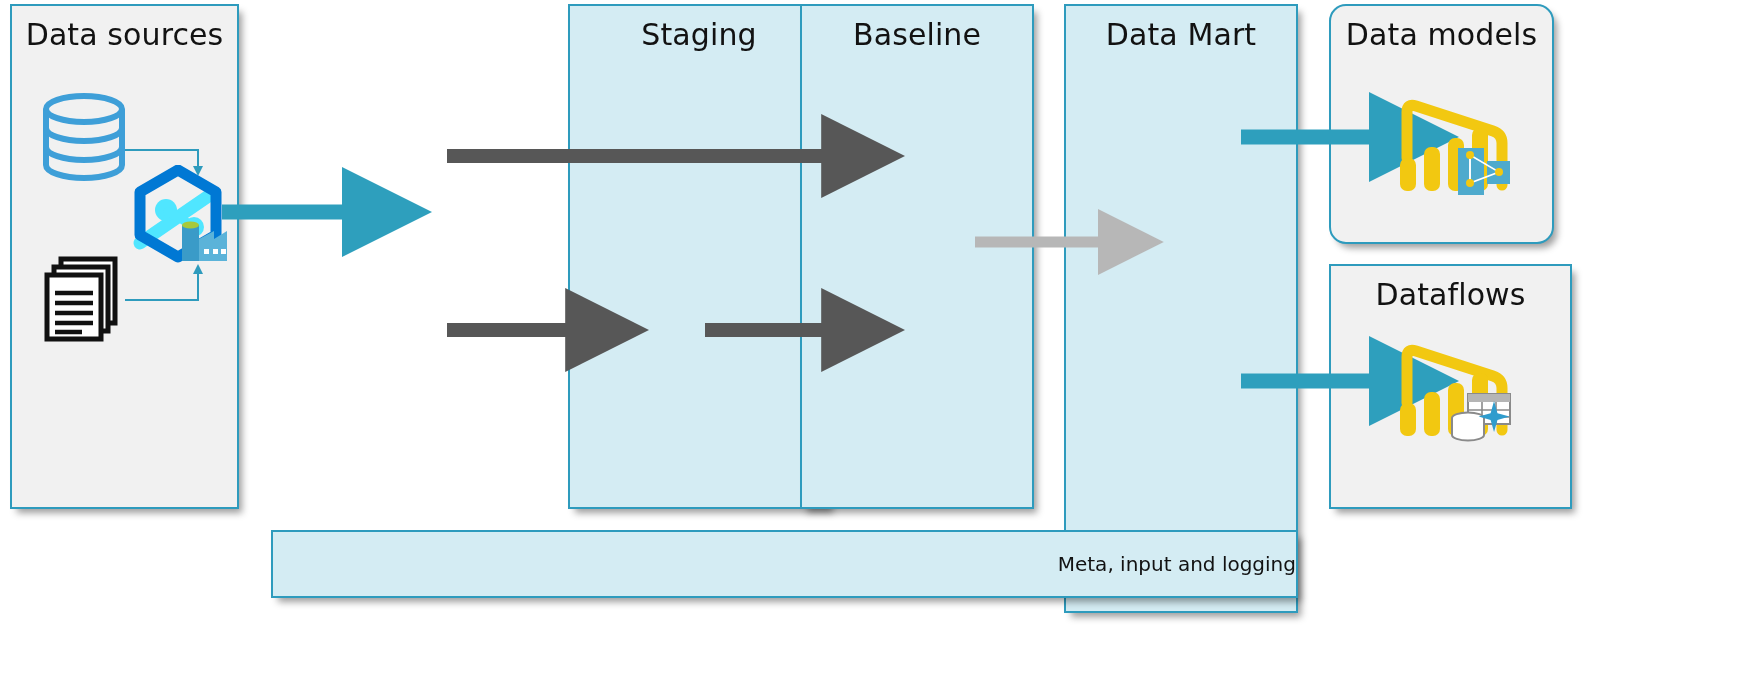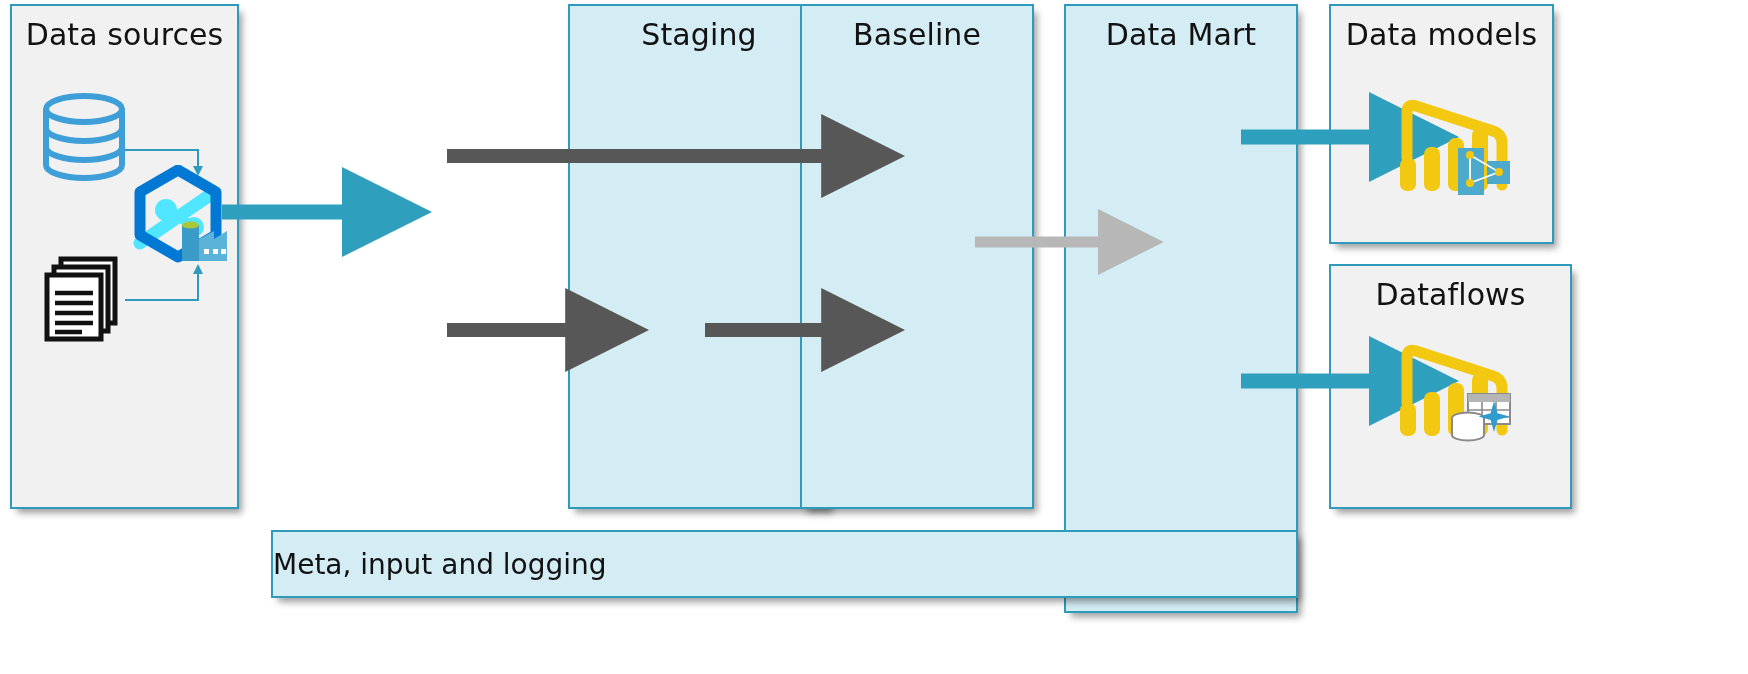--- a/index.html
+++ b/index.html
@@ -28,22 +28,22 @@
     font-size:30px;
     color:#121212;
     letter-spacing:.1px;
     line-height:1.1;
     white-space:nowrap;
   }
   .bar-title{
     position:absolute;
     left:0;right:0;top:50%;
     transform:translateY(-50%);
-    text-align:left;
-    font-size:28px;
+    text-align:right;
+    font-size:20px;
     color:#121212;
     white-space:nowrap;
   }
 
   .svg-layer{position:absolute;left:0;top:0;width:1748px;height:674px;pointer-events:none;}
   .icon-holder{position:absolute;}
 </style>
 </head>
 <body>
 
@@ -59,21 +59,21 @@
   </div>
 
   <div class="panel blue" style="left:800px;top:4px;width:234px;height:505px;">
     <div class="panel-title">Baseline</div>
   </div>
 
   <div class="panel blue" style="left:1064px;top:4px;width:234px;height:609px;">
     <div class="panel-title">Data Mart</div>
   </div>
 
-  <div class="panel grey" style="left:1329px;top:4px;width:225px;height:240px;">
+  <div class="panel grey" style="left:1329px;top:4px;width:225px;height:240px;border-radius:17px;">
     <div class="panel-title">Data models</div>
   </div>
 
   <div class="panel grey" style="left:1329px;top:264px;width:243px;height:245px;">
     <div class="panel-title">Dataflows</div>
   </div>
 
   <div class="panel blue" style="left:271px;top:530px;width:1027px;height:68px;">
     <div class="bar-title">Meta, input and logging</div>
   </div>

